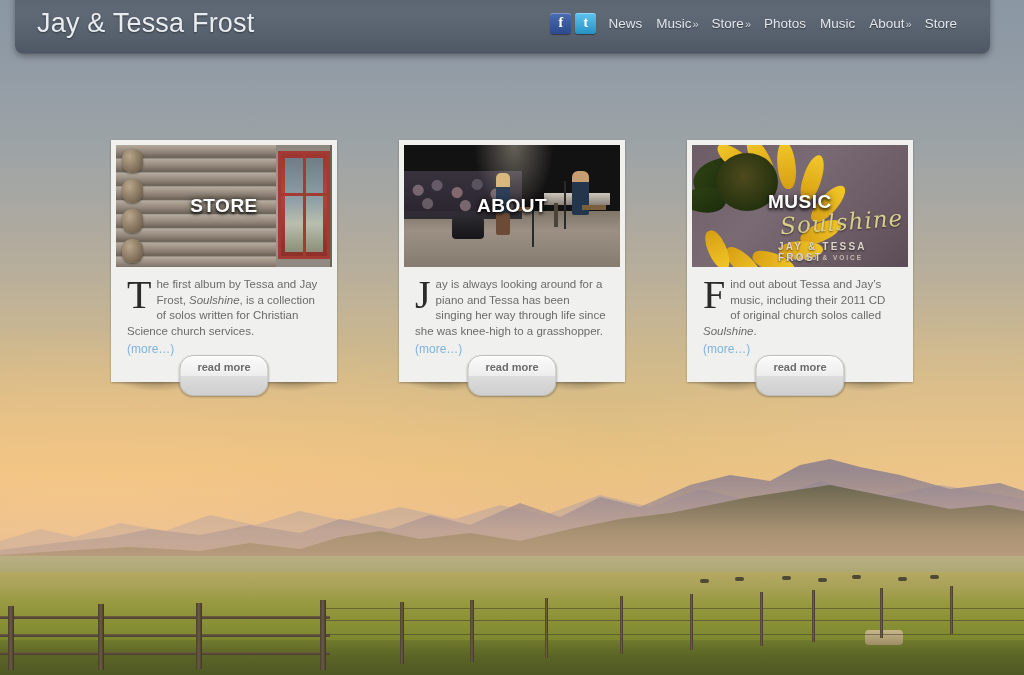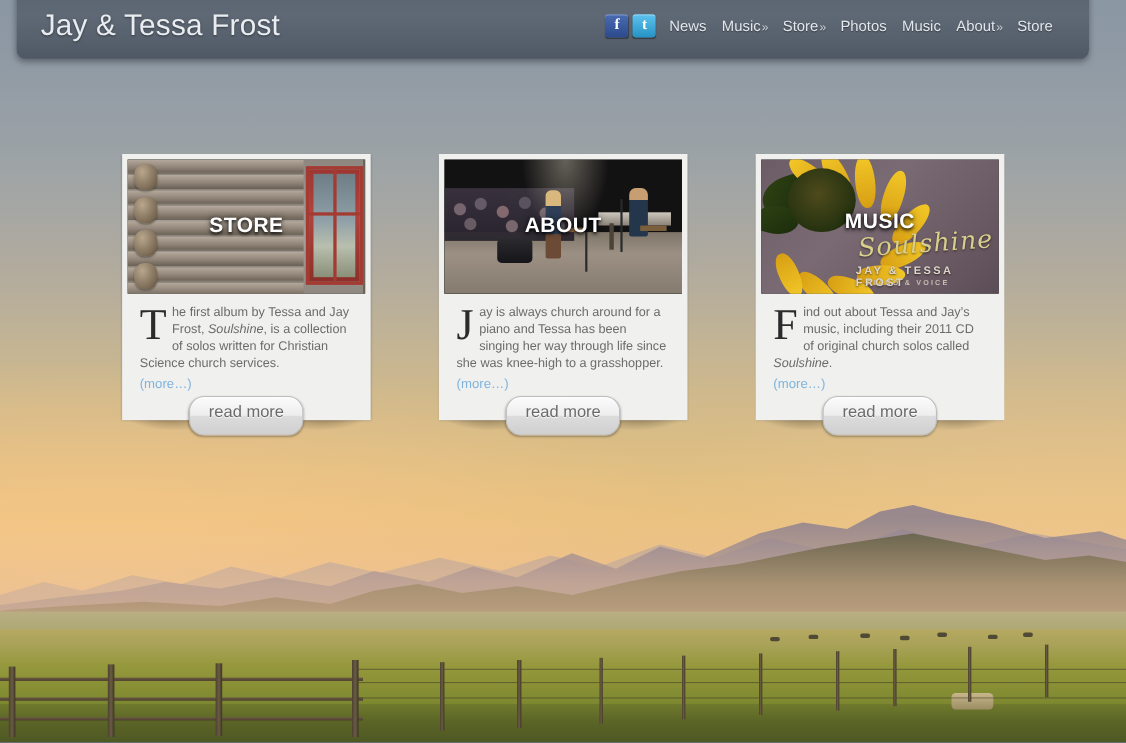--- a/index.html
+++ b/index.html
@@ -302,23 +302,23 @@
   }
   .card-text i { font-style:italic; }
   .more {
     display:block; clear:both; margin-top:3px;
     font-size:12px; color:#7fb4dd; text-decoration:none;
   }
 
   .readmore {
     position:absolute; left:50%; transform:translateX(-50%);
     bottom:-14px;
-    padding:5px 17px 12px 17px;
+    padding:5px 17px 22px 17px;
     border-radius:14px;
-    font-size:15px; font-weight:400; color:#6a6a6a;
+    font-size:11px; font-weight:700; color:#6a6a6a;
     background:linear-gradient(to bottom,#fbfbfb 0%,#ededed 50%,#dcdcdc 51%,#cfcfcf 100%);
     border:1px solid #bdbdbd;
     box-shadow:0 1px 2px rgba(0,0,0,.3), inset 0 1px 0 rgba(255,255,255,.9);
     text-shadow:0 1px 0 rgba(255,255,255,.85);
     cursor:pointer;
     z-index:6; white-space:nowrap;
   }
 </style>
 </head>
 <body>
@@ -488,21 +488,21 @@
           <div class="monitor"></div>
           <div class="micstand" style="left:160px; top:36px; height:48px;"></div>
           <div class="micstand" style="left:128px; top:66px; height:36px;"></div>
         </div>
         <div class="thumb-title">ABOUT</div>
       </div>
 
       <div class="card-body">
         <span class="dropcap">J</span>
         <div class="card-text">
-          <span>ay is always church around for a piano and Tessa has been singing her way through life since she was knee-high to a grasshopper.</span><i></i><span></span>
+          <span>ay is always looking around for a piano and Tessa has been singing her way through life since she was knee-high to a grasshopper.</span><i></i><span></span>
         </div>
         <a class="more" href="#">(more…)</a>
       </div>
 
       <div class="readmore">read more</div>
     </div>
   </div>
 
   <div class="card-wrap">
     <div class="card-shadow l"></div>

